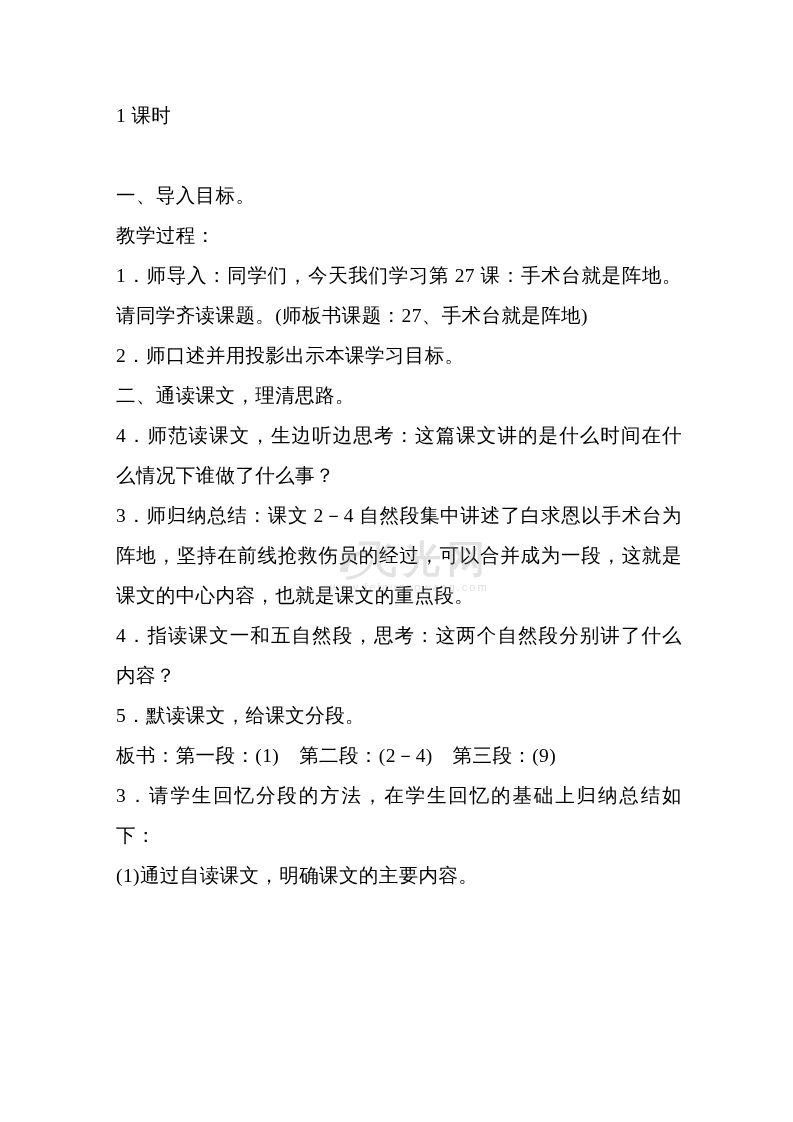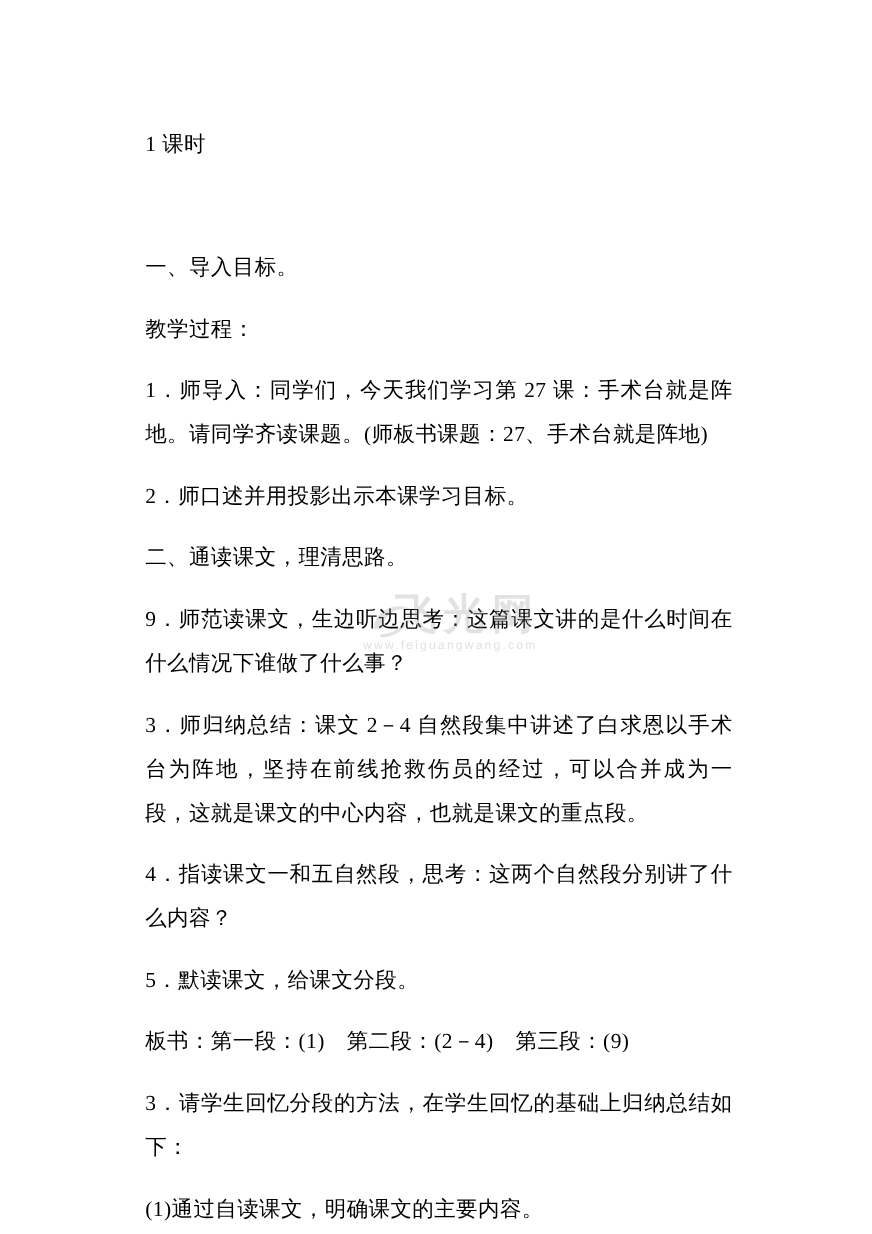--- a/index.html
+++ b/index.html
@@ -26,21 +26,21 @@
     position: absolute;
     left: 116px;
     top: 96px;
     width: 566px;
   }
   .para {
     font-size: 19.5px;
     line-height: 40px;
     letter-spacing: 0.4px;
     white-space: pre-wrap;
-    margin: 16px;
+    margin: 0;
     text-align: justify;
   }
   .spacer-lg {
     height: 40px;
   }
   
   .watermark {
     position: absolute;
     left: 330px;
     top: 538px;
@@ -78,21 +78,21 @@
 <div class="page">
 
   <div class="doc-body">
     <p class="para">1 课时</p>
     <div class="spacer-lg"></div>
     <p class="para">一、导入目标。</p>
     <p class="para">教学过程：</p>
     <p class="para">1．师导入：同学们，今天我们学习第 27 课：手术台就是阵地。请同学齐读课题。(师板书课题：27、手术台就是阵地)</p>
     <p class="para">2．师口述并用投影出示本课学习目标。</p>
     <p class="para">二、通读课文，理清思路。</p>
-    <p class="para">9．师范读课文，生边听边思考：这篇课文讲的是什么时间在什么情况下谁做了什么事？</p>
+    <p class="para">4．师范读课文，生边听边思考：这篇课文讲的是什么时间在什么情况下谁做了什么事？</p>
     <p class="para">3．师归纳总结：课文 2－4 自然段集中讲述了白求恩以手术台为阵地，坚持在前线抢救伤员的经过，可以合并成为一段，这就是课文的中心内容，也就是课文的重点段。</p>
     <p class="para">4．指读课文一和五自然段，思考：这两个自然段分别讲了什么内容？</p>
     <p class="para">5．默读课文，给课文分段。</p>
     <p class="para">板书：第一段：(1)　第二段：(2－4)　第三段：(9)</p>
     <p class="para">3．请学生回忆分段的方法，在学生回忆的基础上归纳总结如下：</p>
     <p class="para">(1)通过自读课文，明确课文的主要内容。</p>
   </div>
 
   <div class="watermark">
     <svg class="wm-swirl" width="46" height="40" viewBox="0 0 46 40">

